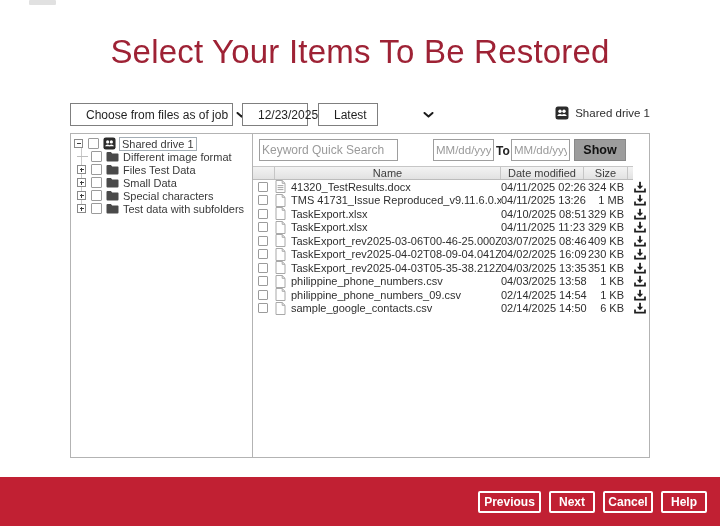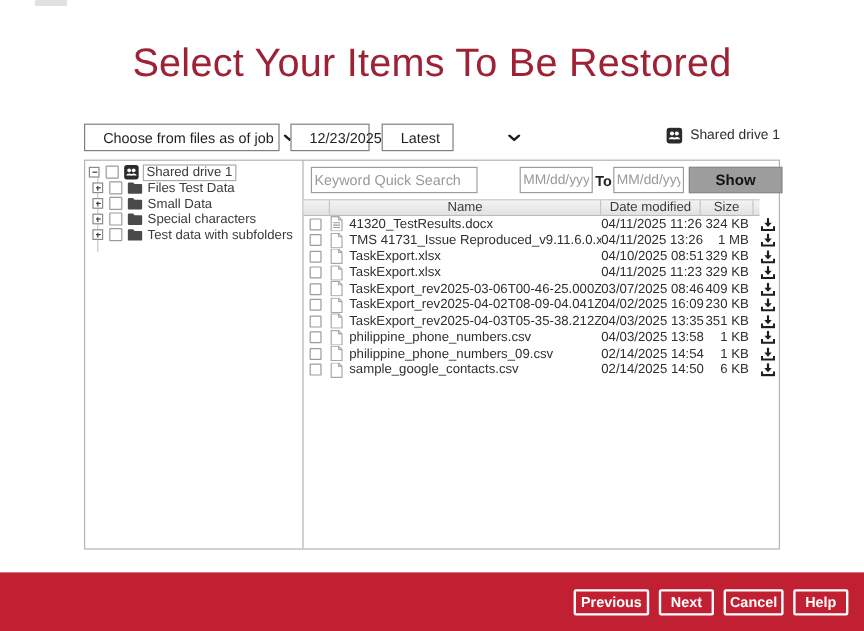--- a/index.html
+++ b/index.html
@@ -59,21 +59,21 @@
   .list-panel { position:relative; flex:1; height:100%; }
   .txt-input { position:absolute; top:5px; height:22px; border:1px solid #9e9e9e;
     background:#fff; font-family:"Liberation Sans",sans-serif; font-size:12px;
     color:#333; padding:0 2px; outline:none; }
   .txt-input::placeholder { color:#9a9a9a; opacity:1; }
   .in-keyword { left:6px;  width:139px; }
   .in-from    { left:180px; width:61px; font-size:11.5px; }
   .in-to      { left:258px; width:59px; font-size:11.5px; }
   .to-label { position:absolute; left:243px; top:10px; font-size:12px;
     font-weight:700; color:#222; }
-  .show-btn { position:absolute; left:321px; top:5px; width:78px; height:22px;
+  .show-btn { position:absolute; left:321px; top:5px; width:52px; height:22px;
     background:#9d9d9d; border:1px solid #8a8a8a; color:#111; font-weight:700;
     font-size:12.5px; display:flex; align-items:center; justify-content:center;
     cursor:pointer; }
 
   
   .tbl-header { position:absolute; top:32px; left:0; right:16px; height:14px;
     display:flex; background:linear-gradient(#f3f3f3,#e2e2e2);
     border-top:1px solid #c6c6c6; border-bottom:1px solid #bcbcbc;
     font-size:11px; color:#3c3c3c; line-height:12px; }
   .tbl-header > div { border-right:1px solid #c6c6c6; text-align:center; }
@@ -163,20 +163,30 @@
             <circle cx="5" cy="5.3" r="1.7" fill="#fff"></circle>
               <circle cx="9" cy="5.3" r="1.7" fill="#fff"></circle>
             <path d="M2.2 10 a2.9 2.6 0 0 1 5.6 0 Z" fill="#fff"></path>
               <path d="M6.2 10 a2.9 2.6 0 0 1 5.6 0 Z" fill="#fff"></path>
           </svg>
         </span>
         <span class="tree-label selected">Shared drive 1</span>
       </div>
       <div id="tree-items">
           <div class="tree-row tree-item">
+    <span class="expand-box no-box"></span>
+    <span class="checkbox"></span>
+    <span class="glyph">
+      <svg width="13" height="11" viewBox="0 0 13 11">
+        <path d="M0.5 2 a1 1 0 0 1 1 -1 H4.9 L6.2 2.4 H11.7 a0.8 0.8 0 0 1 0.8 0.8 V9.5 a1 1 0 0 1 -1 1 H1.5 a1 1 0 0 1 -1 -1 Z" fill="#4a4a4a"></path>
+      </svg>
+    </span>
+    <span class="tree-label">Different image format</span>
+  </div>
+          <div class="tree-row tree-item">
     <span class="expand-box plus"></span>
     <span class="checkbox"></span>
     <span class="glyph">
       <svg width="13" height="11" viewBox="0 0 13 11">
         <path d="M0.5 2 a1 1 0 0 1 1 -1 H4.9 L6.2 2.4 H11.7 a0.8 0.8 0 0 1 0.8 0.8 V9.5 a1 1 0 0 1 -1 1 H1.5 a1 1 0 0 1 -1 -1 Z" fill="#4a4a4a"></path>
       </svg>
     </span>
     <span class="tree-label">Files Test Data</span>
   </div>
           <div class="tree-row tree-item">
@@ -235,21 +245,21 @@
       <span class="glyph file-wrap doc">
 
         <svg class="i-doc" width="11" height="13" viewBox="0 0 11 13">
           <path d="M1 0.5 H7.2 L10 3.3 V12.5 H1 Z" fill="#fff" stroke="#a8a8a8"></path>
           <path d="M7.2 0.5 V3.3 H10" fill="none" stroke="#a8a8a8"></path>
           <path d="M2.6 5.6 H8.4 M2.6 7.6 H8.4 M2.6 9.6 H8.4" stroke="#9a9a9a" stroke-width="0.9"></path>
         </svg>
       </span>
       <span class="fname">41320_TestResults.docx</span>
     </div>
-    <div class="c-date">04/11/2025 11:26</div>
+    <div class="c-date">04/11/2025 02:26</div>
     <div class="c-size">324 KB</div>
     <div class="c-dl">
       <svg width="12" height="12" viewBox="0 0 12 12">
         <rect x="5.1" y="0.8" width="1.8" height="4.6" fill="#1e1e1e"></rect>
         <path d="M2.9 4.7 H9.1 L6 8.2 Z" fill="#1e1e1e"></path>
         <path d="M1 7.6 V10.6 H11 V7.6" stroke="#1e1e1e" stroke-width="1.7" fill="none"></path>
       </svg>
     </div>
   </div>
           <div class="tbl-row">

